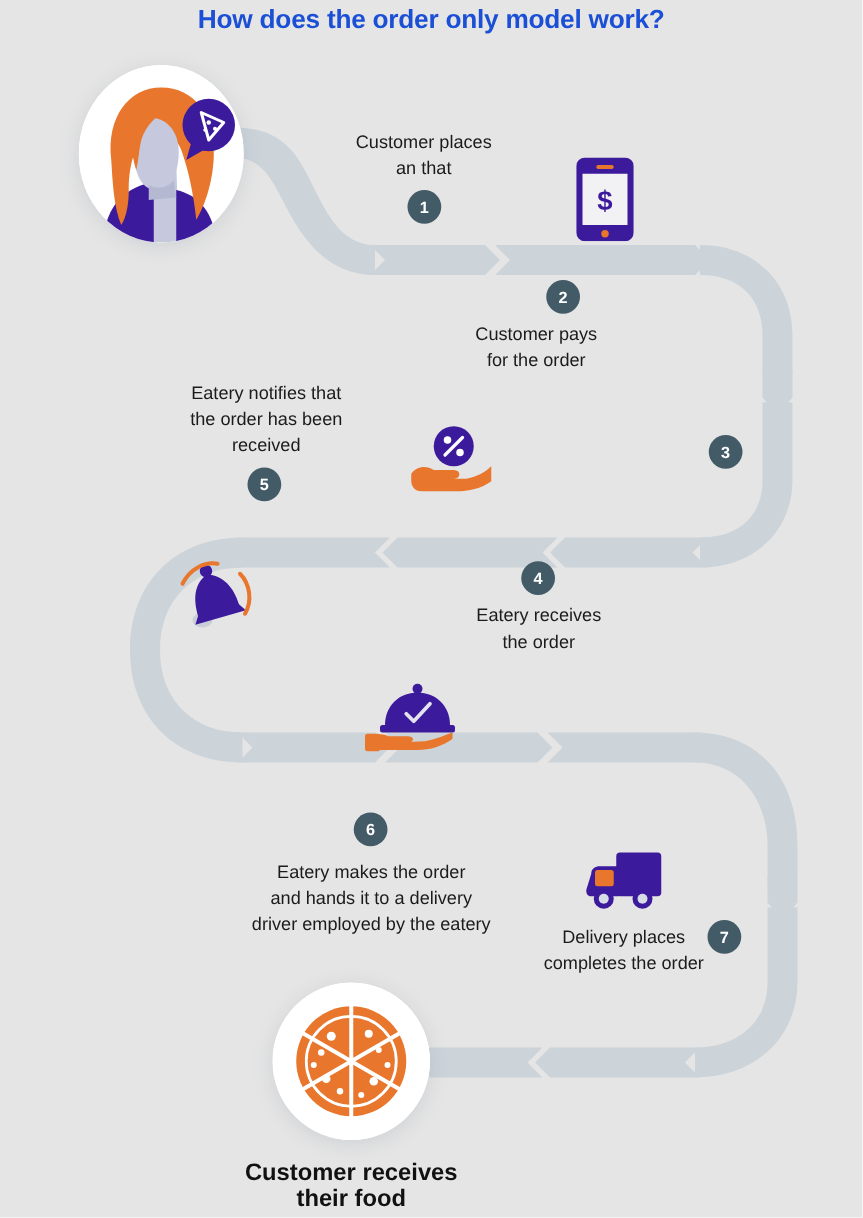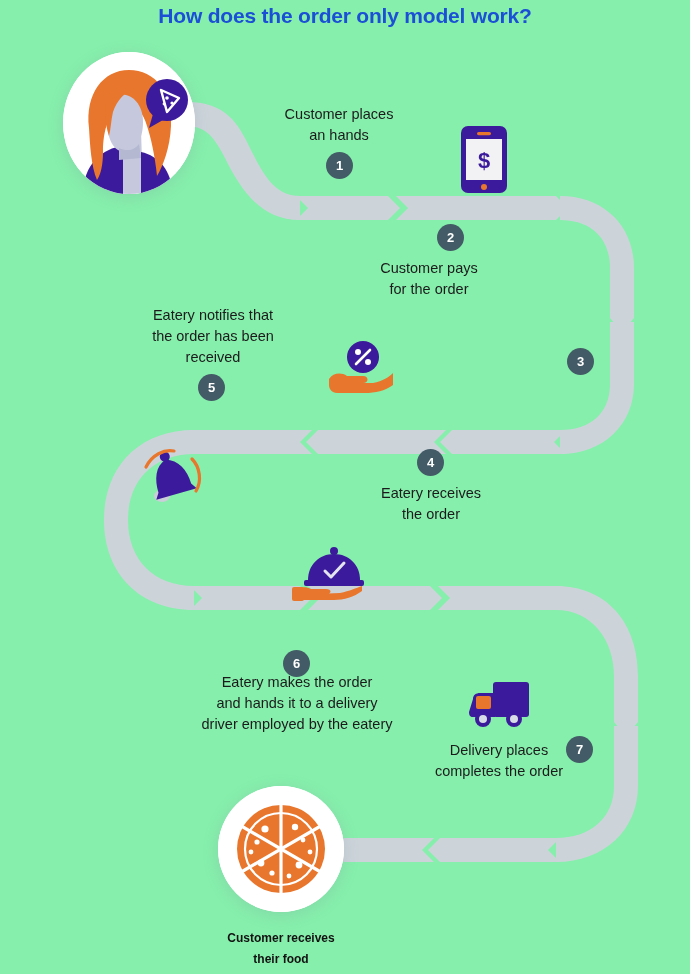--- a/index.html
+++ b/index.html
@@ -7,21 +7,21 @@
     padding: 0;
     background: #ffffff;
   }
   body {
     font-family: "Liberation Sans", sans-serif;
   }
   #infographic {
     position: relative;
     width: 690px;
     height: 974px;
-    background: #86efac;
+    background: #e5e5e5;
     overflow: hidden;
   }
   
   #title {
     position: absolute;
     left: 0;
     top: 4px;
     width: 690px;
     text-align: center;
     font-size: 21px;
@@ -68,21 +68,21 @@
     position: absolute;
     border-radius: 50%;
     background: #ffffff;
     box-shadow: 0 3px 16px rgba(120,130,150,0.20);
     overflow: hidden;
   }
   
   #final-caption {
     position: absolute;
     text-align: center;
-    font-size: 12px;
+    font-size: 19px;
     line-height: 21px;
     font-weight: bold;
     color: #111111;
     white-space: pre-line;
   }
 </style>
 </head>
 <body>
 
 <div id="infographic">
@@ -157,21 +157,21 @@
       <path d="M90,62 L86,76 L100,68 Z" fill="#3c1a9c"></path>
 
       <path d="M98,38 L116,46 L104,60 Z" fill="none" stroke="#ffffff" stroke-width="2.4" stroke-linejoin="round"></path>
       <circle cx="104" cy="46" r="1.8" fill="#ffffff"></circle>
       <circle cx="109" cy="51" r="1.6" fill="#ffffff"></circle>
       <circle cx="101" cy="52" r="1.4" fill="#ffffff"></circle>
     </svg>
   </div>
 
   <div class="step-text" style="left:258px; top:104px; width:162px;">Customer places
-an hands</div>
+an that</div>
   <div class="badge" style="left:326px; top:152px;">1</div>
 
   <div class="icon-box" style="left:461px; top:126px; width:46px; height:67px;">
     <svg width="46" height="67" viewBox="0 0 46 67" xmlns="http://www.w3.org/2000/svg">
       <rect x="0" y="0" width="46" height="67" rx="7" fill="#3c1a9c"></rect>
       <rect x="5" y="13" width="36" height="41" fill="#f2f2f4"></rect>
       <rect x="16" y="6" width="14" height="3.2" rx="1.6" fill="#e8762c"></rect>
       <circle cx="23" cy="61" r="3" fill="#e8762c"></circle>
       <text x="23" y="42" font-family="'Liberation Sans', sans-serif" font-size="22" font-weight="bold" fill="#3c1a9c" text-anchor="middle">$</text>
     </svg>
@@ -229,21 +229,21 @@
       <path d="M33,28 L39,34 L52,20" stroke="#e4e4ef" stroke-width="3" fill="none" stroke-linecap="round" stroke-linejoin="round"></path>
 
       <path d="M2,50 C6,44 13,43 19,46 L34,46 C40,46 40,51 34,51 L24,51
                L48,50 C58,48 64,45 70,43 L70,48 C62,54 52,57 42,57 L9,57
                C4,57 2,54 2,50 Z" fill="#e8762c"></path>
       <rect x="0" y="44" width="12" height="14" rx="2" fill="#e8762c"></rect>
     </svg>
   </div>
 
   <div class="badge" style="left:283px; top:650px;">6</div>
-  <div class="step-text" style="left:176px; top:672px; width:242px;">Eatery makes the order
+  <div class="step-text" style="left:176px; top:688px; width:242px;">Eatery makes the order
 and hands it to a delivery
 driver employed by the eatery</div>
 
   <div class="icon-box" style="left:467px; top:679px; width:66px; height:52px;">
     <svg width="66" height="52" viewBox="0 0 66 52" xmlns="http://www.w3.org/2000/svg">
       <rect x="26" y="3" width="36" height="35" rx="3" fill="#3c1a9c"></rect>
       <path d="M6,20 C6,16 9,14 13,14 L28,14 L28,38 L6,38 C3,38 2,36 2,33 Z" fill="#3c1a9c"></path>
       <rect x="9" y="17" width="15" height="13" rx="2" fill="#e8762c"></rect>
       <circle cx="16" cy="40" r="8" fill="#3c1a9c"></circle>
       <circle cx="16" cy="40" r="4" fill="#d8dce6"></circle>

